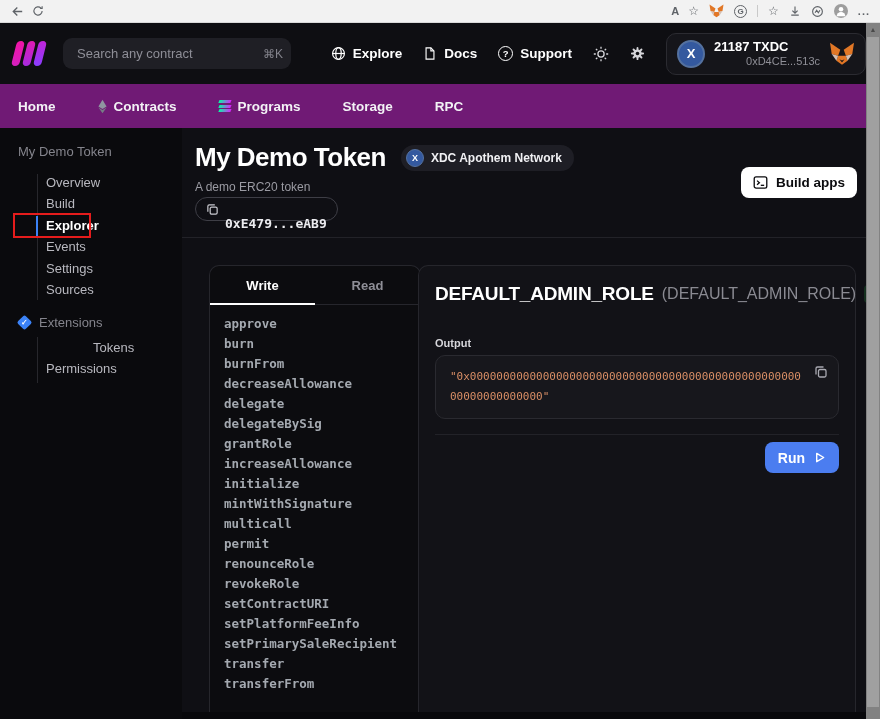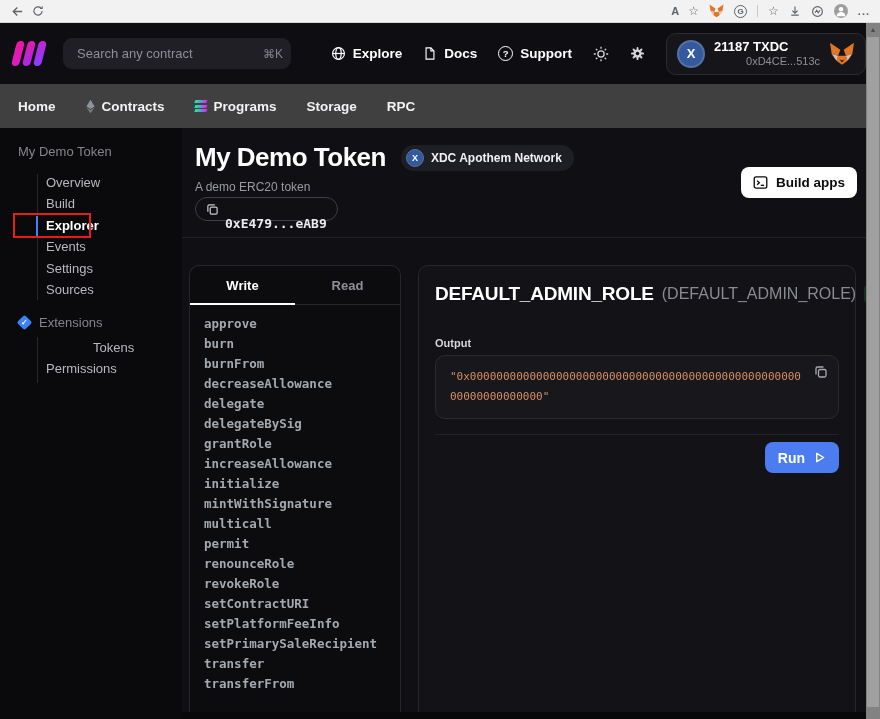--- a/index.html
+++ b/index.html
@@ -40,22 +40,22 @@
   .icon-btn{color:#d6d6da;display:flex;align-items:center;cursor:pointer;}
   .wallet{display:flex;align-items:center;gap:9px;background:#15151a;border:1px solid #2b2b31;
           border-radius:10px;padding:5px 10px;cursor:pointer;}
   .xdc-circle{width:28px;height:28px;border-radius:50%;background:#34599f;border:2px solid #54719f;
               color:#fff;font-weight:bold;font-size:13px;display:flex;align-items:center;justify-content:center;box-sizing:border-box;}
   .wallet-col{display:flex;flex-direction:column;line-height:1.25;}
   .wallet-bal{font-size:13px;font-weight:bold;color:#fff;}
   .wallet-addr{font-size:11px;color:#8f8f97;padding-left:32px;}
 
   
-  .nav{position:absolute;top:84px;left:0;width:880px;height:44px;background:#404040;
-       display:flex;align-items:center;gap:30px;padding:0 18px;box-sizing:border-box;z-index:4;}
+  .nav{position:absolute;top:84px;left:0;width:880px;height:44px;background:#701a75;
+       display:flex;align-items:center;gap:42px;padding:0 18px;box-sizing:border-box;z-index:4;}
   .nav-item{display:flex;align-items:center;gap:7px;color:#f2f2f5;font-weight:bold;font-size:13.5px;cursor:pointer;}
   .sol-icon{display:flex;flex-direction:column;gap:2px;}
   .sol-icon i{width:12px;height:2.6px;display:block;transform:skewX(-22deg);
               background:linear-gradient(90deg,#00ffa3,#dc1fff);}
 
   
   .sidebar{position:absolute;top:128px;left:0;width:182px;bottom:0;background:#0a0a0d;font-size:13px;}
   .side-label{position:absolute;left:18px;top:16px;color:#84848c;}
   .rail{position:absolute;left:37px;width:1px;background:#27272c;}
   .rail1{top:46px;height:126px;}
@@ -81,21 +81,21 @@
   .net-badge b{color:#f0f0f3;font-size:12px;}
   .c-desc{position:absolute;left:13px;top:52px;font-size:12px;color:#9b9ba3;}
   .addr-pill{position:absolute;left:13px;top:69px;height:22px;border:1px solid #3e3e46;border-radius:12px;
              display:flex;align-items:center;gap:6px;padding:0 10px;cursor:pointer;color:#c9c9cf;}
   .addr-pill b{font-family:"DejaVu Sans Mono",monospace;font-size:13px;color:#ececf0;font-weight:bold;margin-top:28px;}
   .build-btn{position:absolute;right:23px;top:39px;height:31px;background:#ffffff;border:none;border-radius:8px;
              display:flex;align-items:center;gap:8px;padding:0 12px;font-size:13.5px;font-weight:bold;
              color:#0b0b0e;cursor:pointer;font-family:"Liberation Sans",sans-serif;justify-content:space-between;}
 
   
-  .fn-panel{position:absolute;left:7px;top:137px;width:212px;bottom:0;background:#0c0c0f;
+  .fn-panel{position:absolute;left:27px;top:137px;width:212px;bottom:0;background:#0c0c0f;
             border:1px solid #26262c;border-bottom:none;border-radius:10px 10px 0 0;box-sizing:border-box;}
   .tabs{display:flex;height:38px;border-bottom:1px solid #26262c;}
   .tab{flex:1;display:flex;align-items:center;justify-content:center;font-size:13px;font-weight:bold;
        color:#8f8f97;cursor:pointer;position:relative;}
   .tab.active{color:#ffffff;}
   .tab.active::after{content:"";position:absolute;left:0;right:0;bottom:-1px;height:2px;background:#fff;}
   .fn-list{padding:9px 0 0 14px;font-family:"DejaVu Sans Mono",monospace;font-size:12.5px;
            font-weight:bold;color:#a4a9b0;}
   .fn-item{line-height:20px;white-space:nowrap;cursor:pointer;}
 

